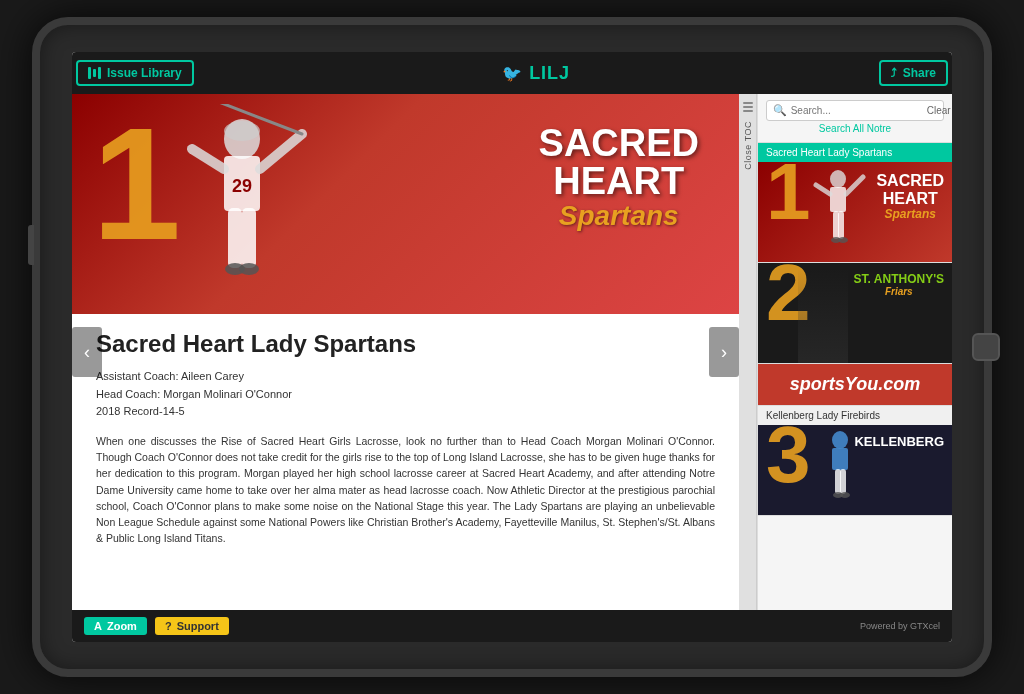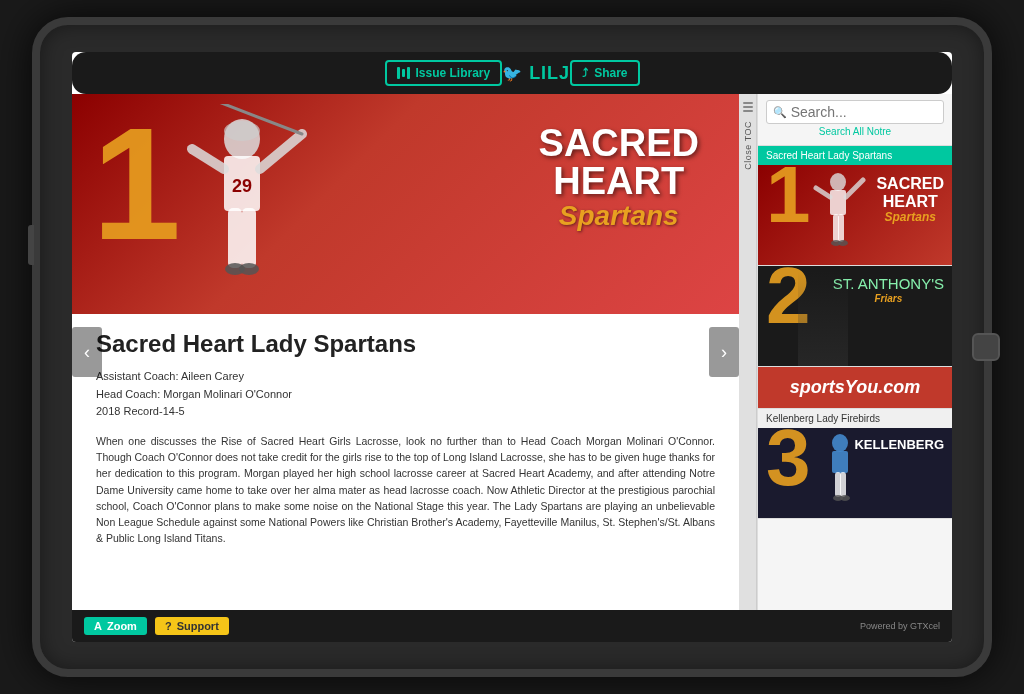--- a/index.html
+++ b/index.html
@@ -61,24 +61,23 @@
       border-radius: 6px;
       border: 2px solid #555;
     }
 
     
     .top-bar {
       height: 42px;
       background: #1a1a1a;
       display: flex;
       align-items: center;
-      justify-content: center;
+      justify-content: space-between;
       padding: 0 4px;
       flex-shrink: 0;
-      border-radius: 14px;
     }
 
     .issue-library-btn {
       display: flex;
       align-items: center;
       gap: 6px;
       background: transparent;
       border: 2px solid #00c8a0;
       border-radius: 4px;
       padding: 4px 10px;
@@ -326,21 +325,21 @@
       background: #fff;
       border: 1px solid #ccc;
       border-radius: 3px;
       padding: 3px 6px;
     }
 
     .search-input {
       flex: 1;
       border: none;
       outline: none;
-      font-size: 14px;
+      font-size: 10px;
       color: #999;
       background: transparent;
     }
 
     .search-clear {
       font-size: 10px;
       color: #666;
       cursor: pointer;
     }
 
@@ -417,21 +416,21 @@
     .thumb-anthony {
       background: #1a1a1a;
       display: flex;
       align-items: center;
       justify-content: center;
       position: relative;
       height: 100px;
     }
 
     .thumb-anthony .thumb-num { color: #e8a020; }
-    .thumb-anthony .t1 { font-size: 15px; font-weight: 400; color: #86efac; line-height: 1.1; }
+    .thumb-anthony .t1 { font-size: 12px; font-weight: 700; color: #84cc16; line-height: 1.1; }
     .thumb-anthony .t2 { font-size: 10px; font-weight: 700; color: #e8a020; font-style: italic; }
 
     
     .ad-card {
       background: #c0392b;
       padding: 10px;
       text-align: center;
       cursor: pointer;
     }
 

